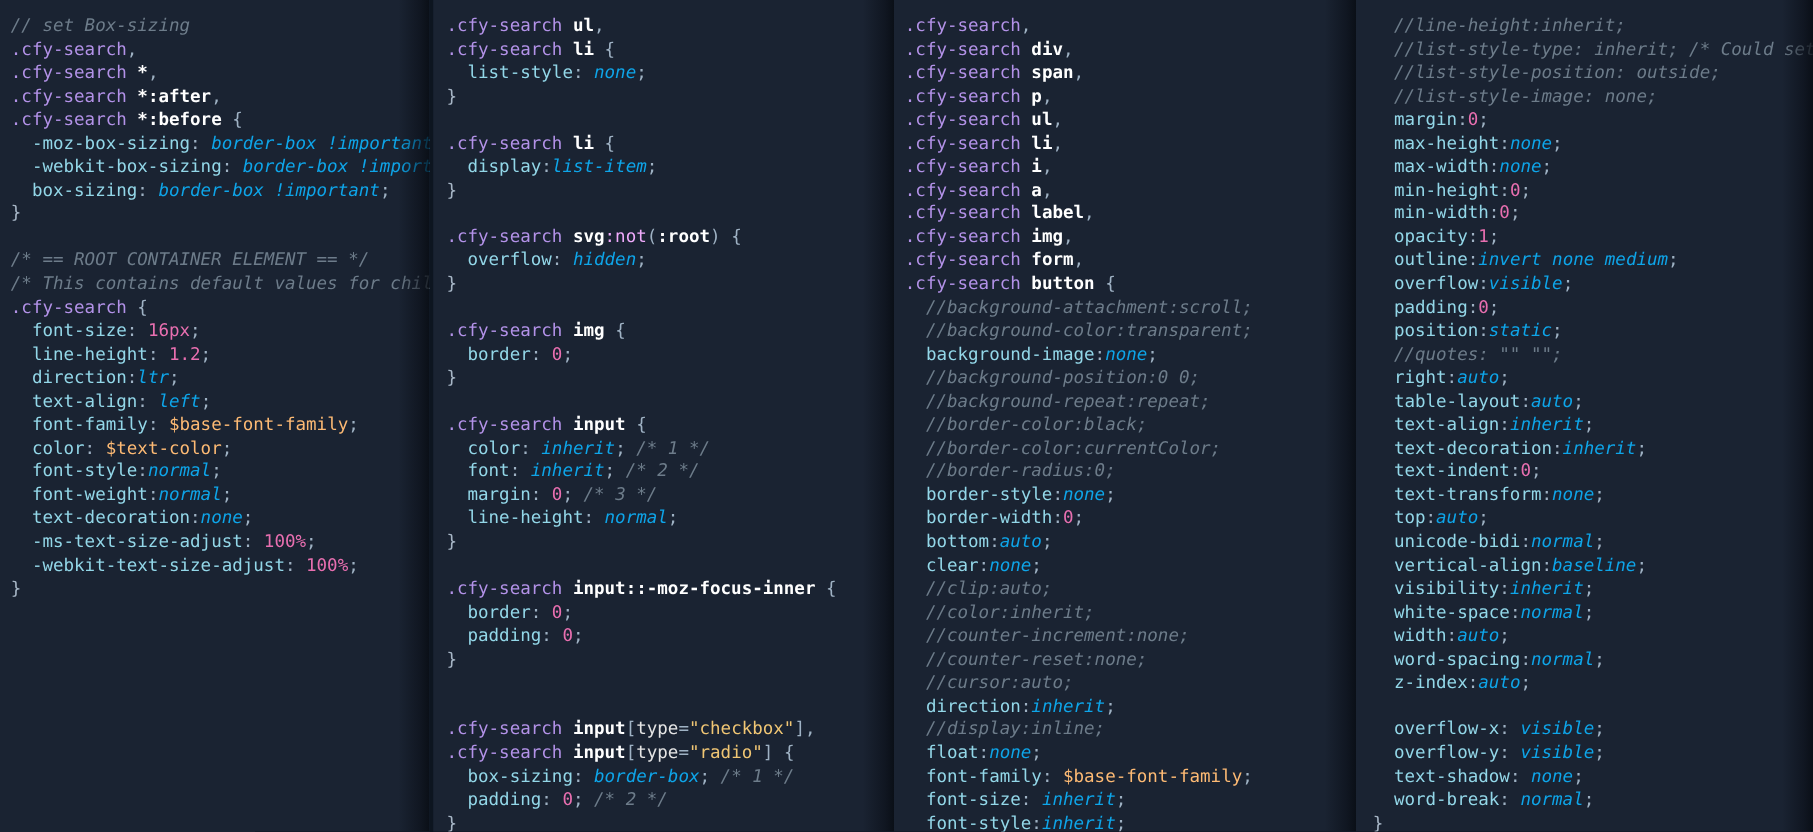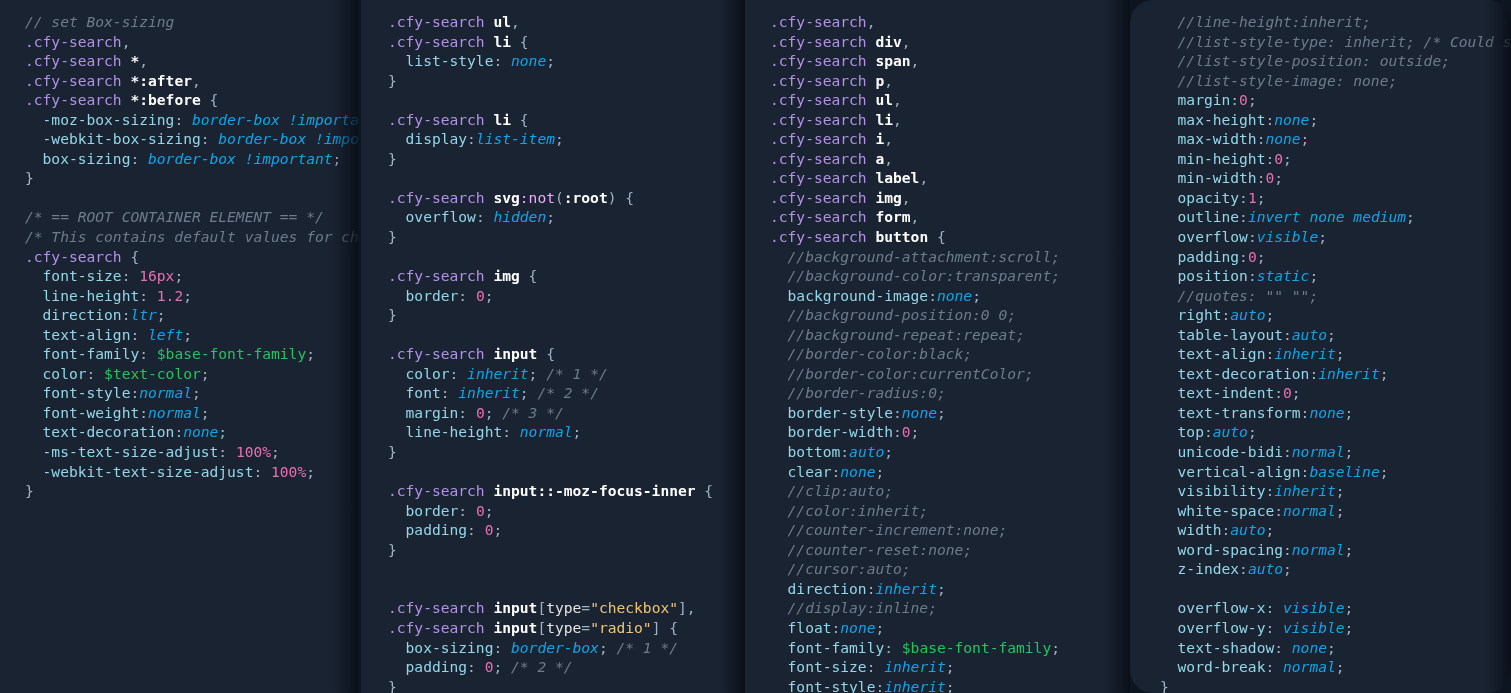--- a/index.html
+++ b/index.html
@@ -41,29 +41,29 @@
   }
   .pane-gap {
     flex: 0 0 auto;
     background: #0d1520;
     height: 693px;
   }
 
   .pane-1 { width: 358px; }
   .pane-2 { width: 384px; }
   .pane-3 { width: 385px; }
-  .pane-4 { width: 381px; border-radius: 23px; }
+  .pane-4 { width: 381px; }
   .gap-1 { width: 3px; }
   .gap-2 { width: 0px; }
   .gap-3 { width: 0px; }
 
   .code {
     position: absolute;
     top: 12px;
-    left: 16px;
+    left: 0;
     right: 0;
     font-size: 14.6px;
     line-height: 19.55px;
     white-space: pre;
     letter-spacing: 0px;
     tab-size: 2;
   }
   .pane-1 .code { padding-left: 9px; }
   .pane-2 .code { padding-left: 11px; }
   .pane-3 .code { padding-left: 9px; }
@@ -74,21 +74,21 @@
   
   .cmt   { color: #6d7c8a; font-style: italic; }
   .sel   { color: #b392e8; text-align: center; }           
   .tag   { color: #ffffff; font-weight: bold; } 
   .pseu  { color: #f0abfc; }           
   .attr  { color: #e5e5e5; }           
   .str   { color: #f0c674; }           
   .prop  { color: #93d7e8; }           
   .val   { color: #0ea5e9; font-style: italic; }           
   .num   { color: #e86fb0; }           
-  .var   { color: #22c55e; }           
+  .var   { color: #fdba74; }           
   .punc  { color: #9fb2c4; }           
   .brace { color: #a7b6c6; }
 </style>
 </head>
 <body>
 
 <div id="stage">
 
   <div class="pane pane-1">
     <div class="code"><div class="line"><span class="cmt">// set Box-sizing</span></div><div class="line"><span class="sel">.cfy-search</span><span class="punc">,</span></div><div class="line"><span class="sel">.cfy-search</span> <span class="tag">*</span><span class="punc">,</span></div><div class="line"><span class="sel">.cfy-search</span> <span class="tag">*</span><span class="tag">:after</span><span class="punc">,</span></div><div class="line"><span class="sel">.cfy-search</span> <span class="tag">*</span><span class="tag">:before</span> <span class="punc">{</span></div><div class="line">  <span class="prop">-moz-box-sizing</span><span class="punc">: </span><span class="val">border-box</span> <span class="val">!important</span></div><div class="line">  <span class="prop">-webkit-box-sizing</span><span class="punc">: </span><span class="val">border-box</span> <span class="val">!important</span></div><div class="line">  <span class="prop">box-sizing</span><span class="punc">: </span><span class="val">border-box</span> <span class="val">!important</span><span class="punc">;</span></div><div class="line"><span class="brace">}</span></div><div class="line">&nbsp;</div><div class="line"><span class="cmt">/* == ROOT CONTAINER ELEMENT == */</span></div><div class="line"><span class="cmt">/* This contains default values for child ele</span></div><div class="line"><span class="sel">.cfy-search</span> <span class="punc">{</span></div><div class="line">  <span class="prop">font-size</span><span class="punc">: </span><span class="num">16px</span><span class="punc">;</span></div><div class="line">  <span class="prop">line-height</span><span class="punc">: </span><span class="num">1.2</span><span class="punc">;</span></div><div class="line">  <span class="prop">direction</span><span class="punc">:</span><span class="val">ltr</span><span class="punc">;</span></div><div class="line">  <span class="prop">text-align</span><span class="punc">: </span><span class="val">left</span><span class="punc">;</span></div><div class="line">  <span class="prop">font-family</span><span class="punc">: </span><span class="var">$base-font-family</span><span class="punc">;</span></div><div class="line">  <span class="prop">color</span><span class="punc">: </span><span class="var">$text-color</span><span class="punc">;</span></div><div class="line">  <span class="prop">font-style</span><span class="punc">:</span><span class="val">normal</span><span class="punc">;</span></div><div class="line">  <span class="prop">font-weight</span><span class="punc">:</span><span class="val">normal</span><span class="punc">;</span></div><div class="line">  <span class="prop">text-decoration</span><span class="punc">:</span><span class="val">none</span><span class="punc">;</span></div><div class="line">  <span class="prop">-ms-text-size-adjust</span><span class="punc">: </span><span class="num">100%</span><span class="punc">;</span></div><div class="line">  <span class="prop">-webkit-text-size-adjust</span><span class="punc">: </span><span class="num">100%</span><span class="punc">;</span></div><div class="line"><span class="brace">}</span></div></div>

